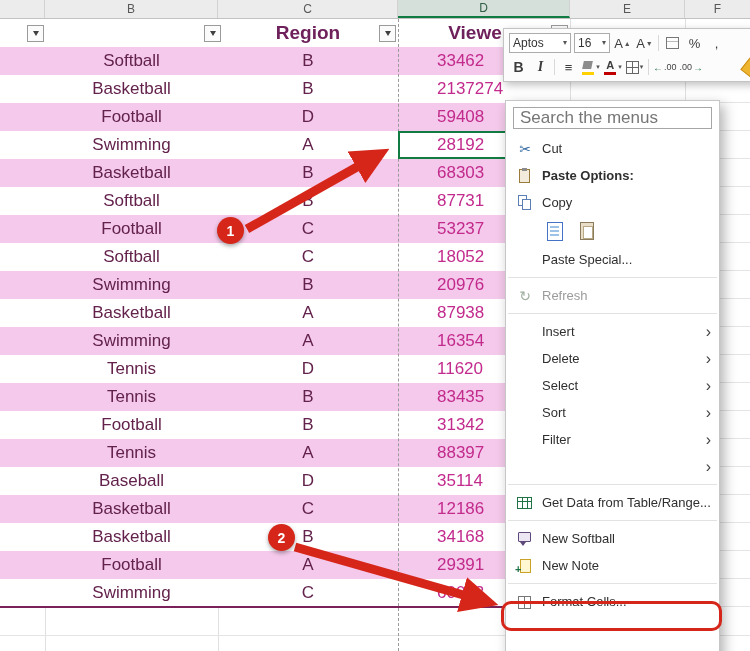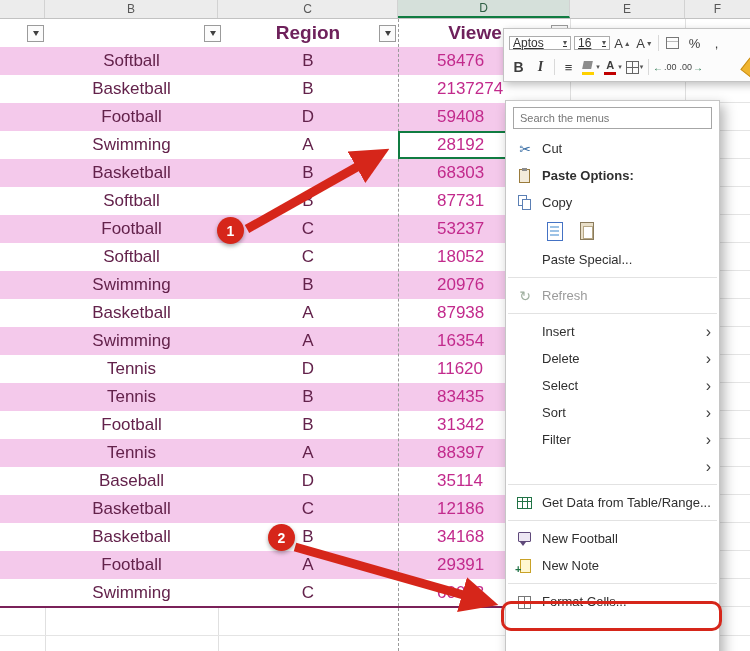--- a/index.html
+++ b/index.html
@@ -44,22 +44,22 @@
   .dashline{position:absolute;left:398px;top:19px;height:632px;width:0;
             border-left:1px dashed #9A9A9A;z-index:3;}
   .selcell{position:absolute;left:398px;top:131px;width:172px;height:28px;border:2px solid #107C41;
            box-sizing:border-box;z-index:4;}
 
   
   .minibar{position:absolute;left:503px;top:28px;width:262px;height:54px;background:#FCFCFC;
            border:1px solid #C3C3C3;box-shadow:2px 3px 8px rgba(0,0,0,.25);z-index:10;
            box-sizing:border-box;padding:3px 5px;display:flex;flex-direction:column;justify-content:space-between;}
   .tb-row{display:flex;align-items:center;gap:3px;height:22px;}
-  .tb-select{height:14px;border:1px solid #ACACAC;background:#fff;display:flex;align-items:center;
-             padding:0 3px;font-size:12px;color:#333;gap:4px;box-sizing:border-box;text-decoration:underline;}
+  .tb-select{height:20px;border:1px solid #ACACAC;background:#fff;display:flex;align-items:center;
+             padding:0 3px;font-size:12px;color:#333;gap:4px;box-sizing:border-box;}
   .tb-caret{font-size:8px;color:#555;line-height:1;}
   .tb-btn{min-width:19px;height:20px;display:flex;align-items:center;justify-content:center;
           font-size:13px;color:#3D3D3D;gap:1px;}
   .bold-btn{font-weight:bold;font-size:14px;}
   .italic-btn{font-style:italic;font-family:"Liberation Serif",serif;font-size:14px;font-weight:bold;}
   .tiny-caret{font-size:7px;color:#555;}
   .tb-sep{width:1px;height:16px;background:#D9D9D9;margin:0 1px;}
   .paint{position:relative;width:14px;height:15px;}
   .paint::before{content:"";position:absolute;left:2px;top:1px;width:9px;height:8px;background:#8C8C8C;transform:skewX(-12deg);}
   .paint::after{content:"";position:absolute;left:1px;bottom:0;width:12px;height:3px;background:#FFD100;}
@@ -72,21 +72,21 @@
         background:linear-gradient(#bbb,#bbb) 0 3px/100% 1px no-repeat;}
   .dec{font-size:9px;color:#444;display:flex;align-items:center;gap:1px;}
   .dec .garr{color:#1E7145;font-size:10px;}
   .brush{margin-left:auto;width:13px;height:15px;background:#F0B52F;transform:rotate(38deg);border:1px solid #C98F1B;}
 
   
   .menu{position:absolute;left:505px;top:100px;width:215px;height:570px;background:#fff;
         border:1px solid #C6C6C6;box-shadow:4px 5px 12px rgba(0,0,0,.3);z-index:10;box-sizing:border-box;}
   .menu-search{margin:6px 7px;height:22px;border:1px solid #A6A6A6;box-sizing:border-box;
                display:flex;align-items:center;background:#fff;}
-  .menu-search input{border:0;outline:0;width:100%;font-size:11px;padding:0 6px;color:#0f766e;
+  .menu-search input{border:0;outline:0;width:100%;font-size:17px;padding:0 6px;color:#0f766e;
                      font-family:inherit;background:transparent;}
   .menu-search input::placeholder{color:#767676;}
   .menu-sep{height:1px;background:#E2E2E2;margin:4px 2px;}
   .mi{display:flex;align-items:center;height:27px;padding:0 8px 0 9px;font-size:13px;color:#2F2F2F;}
   .mi.dis{color:#9B9B9B;}
   .mi.bold{font-weight:bold;}
   .mi-ico{position:relative;width:20px;height:18px;margin-right:7px;flex:0 0 20px;
           display:flex;align-items:center;justify-content:center;}
   .mi .lbl{flex:1;white-space:nowrap;overflow:hidden;}
   .mi .arr{margin-left:auto;color:#444;font-size:16px;line-height:1;padding-left:6px;}
@@ -186,21 +186,21 @@
       </span>
     <span class="fbtn fb-d">
         <i></i>
       </span>
   </div>
 
   <div id="rows">
       <div class="trow band" style="top: 47px;">
         <span class="cell sport">Softball</span>
         <span class="cell region">B</span>
-        <span class="cell viewers">58476</span>
+        <span class="cell viewers">33462</span>
       </div>
       <div class="trow" style="top: 75px;">
         <span class="cell sport">Basketball</span>
         <span class="cell region">B</span>
         <span class="cell viewers">2137274</span>
       </div>
       <div class="trow band" style="top: 103px;">
         <span class="cell sport">Football</span>
         <span class="cell region">D</span>
         <span class="cell viewers">59408</span>
@@ -420,21 +420,21 @@
           <span class="arr">›</span>
         </div>
         <div class="menu-sep"></div>
         <div class="mi">
           <span class="mi-ico table-icon"></span>
           <span class="lbl">Get Data from Table/Range...</span>
         </div>
         <div class="menu-sep"></div>
         <div class="mi">
           <span class="mi-ico comment-icon"></span>
-          <span class="lbl">New Football</span>
+          <span class="lbl">New Softball</span>
         </div>
         <div class="mi hi">
           <span class="mi-ico note-icon"></span>
           <span class="lbl">New Note</span>
         </div>
         <div class="menu-sep"></div>
         <div class="mi">
           <span class="mi-ico format-cells-icon"></span>
           <span class="lbl">Format Cells...</span>
         </div>

